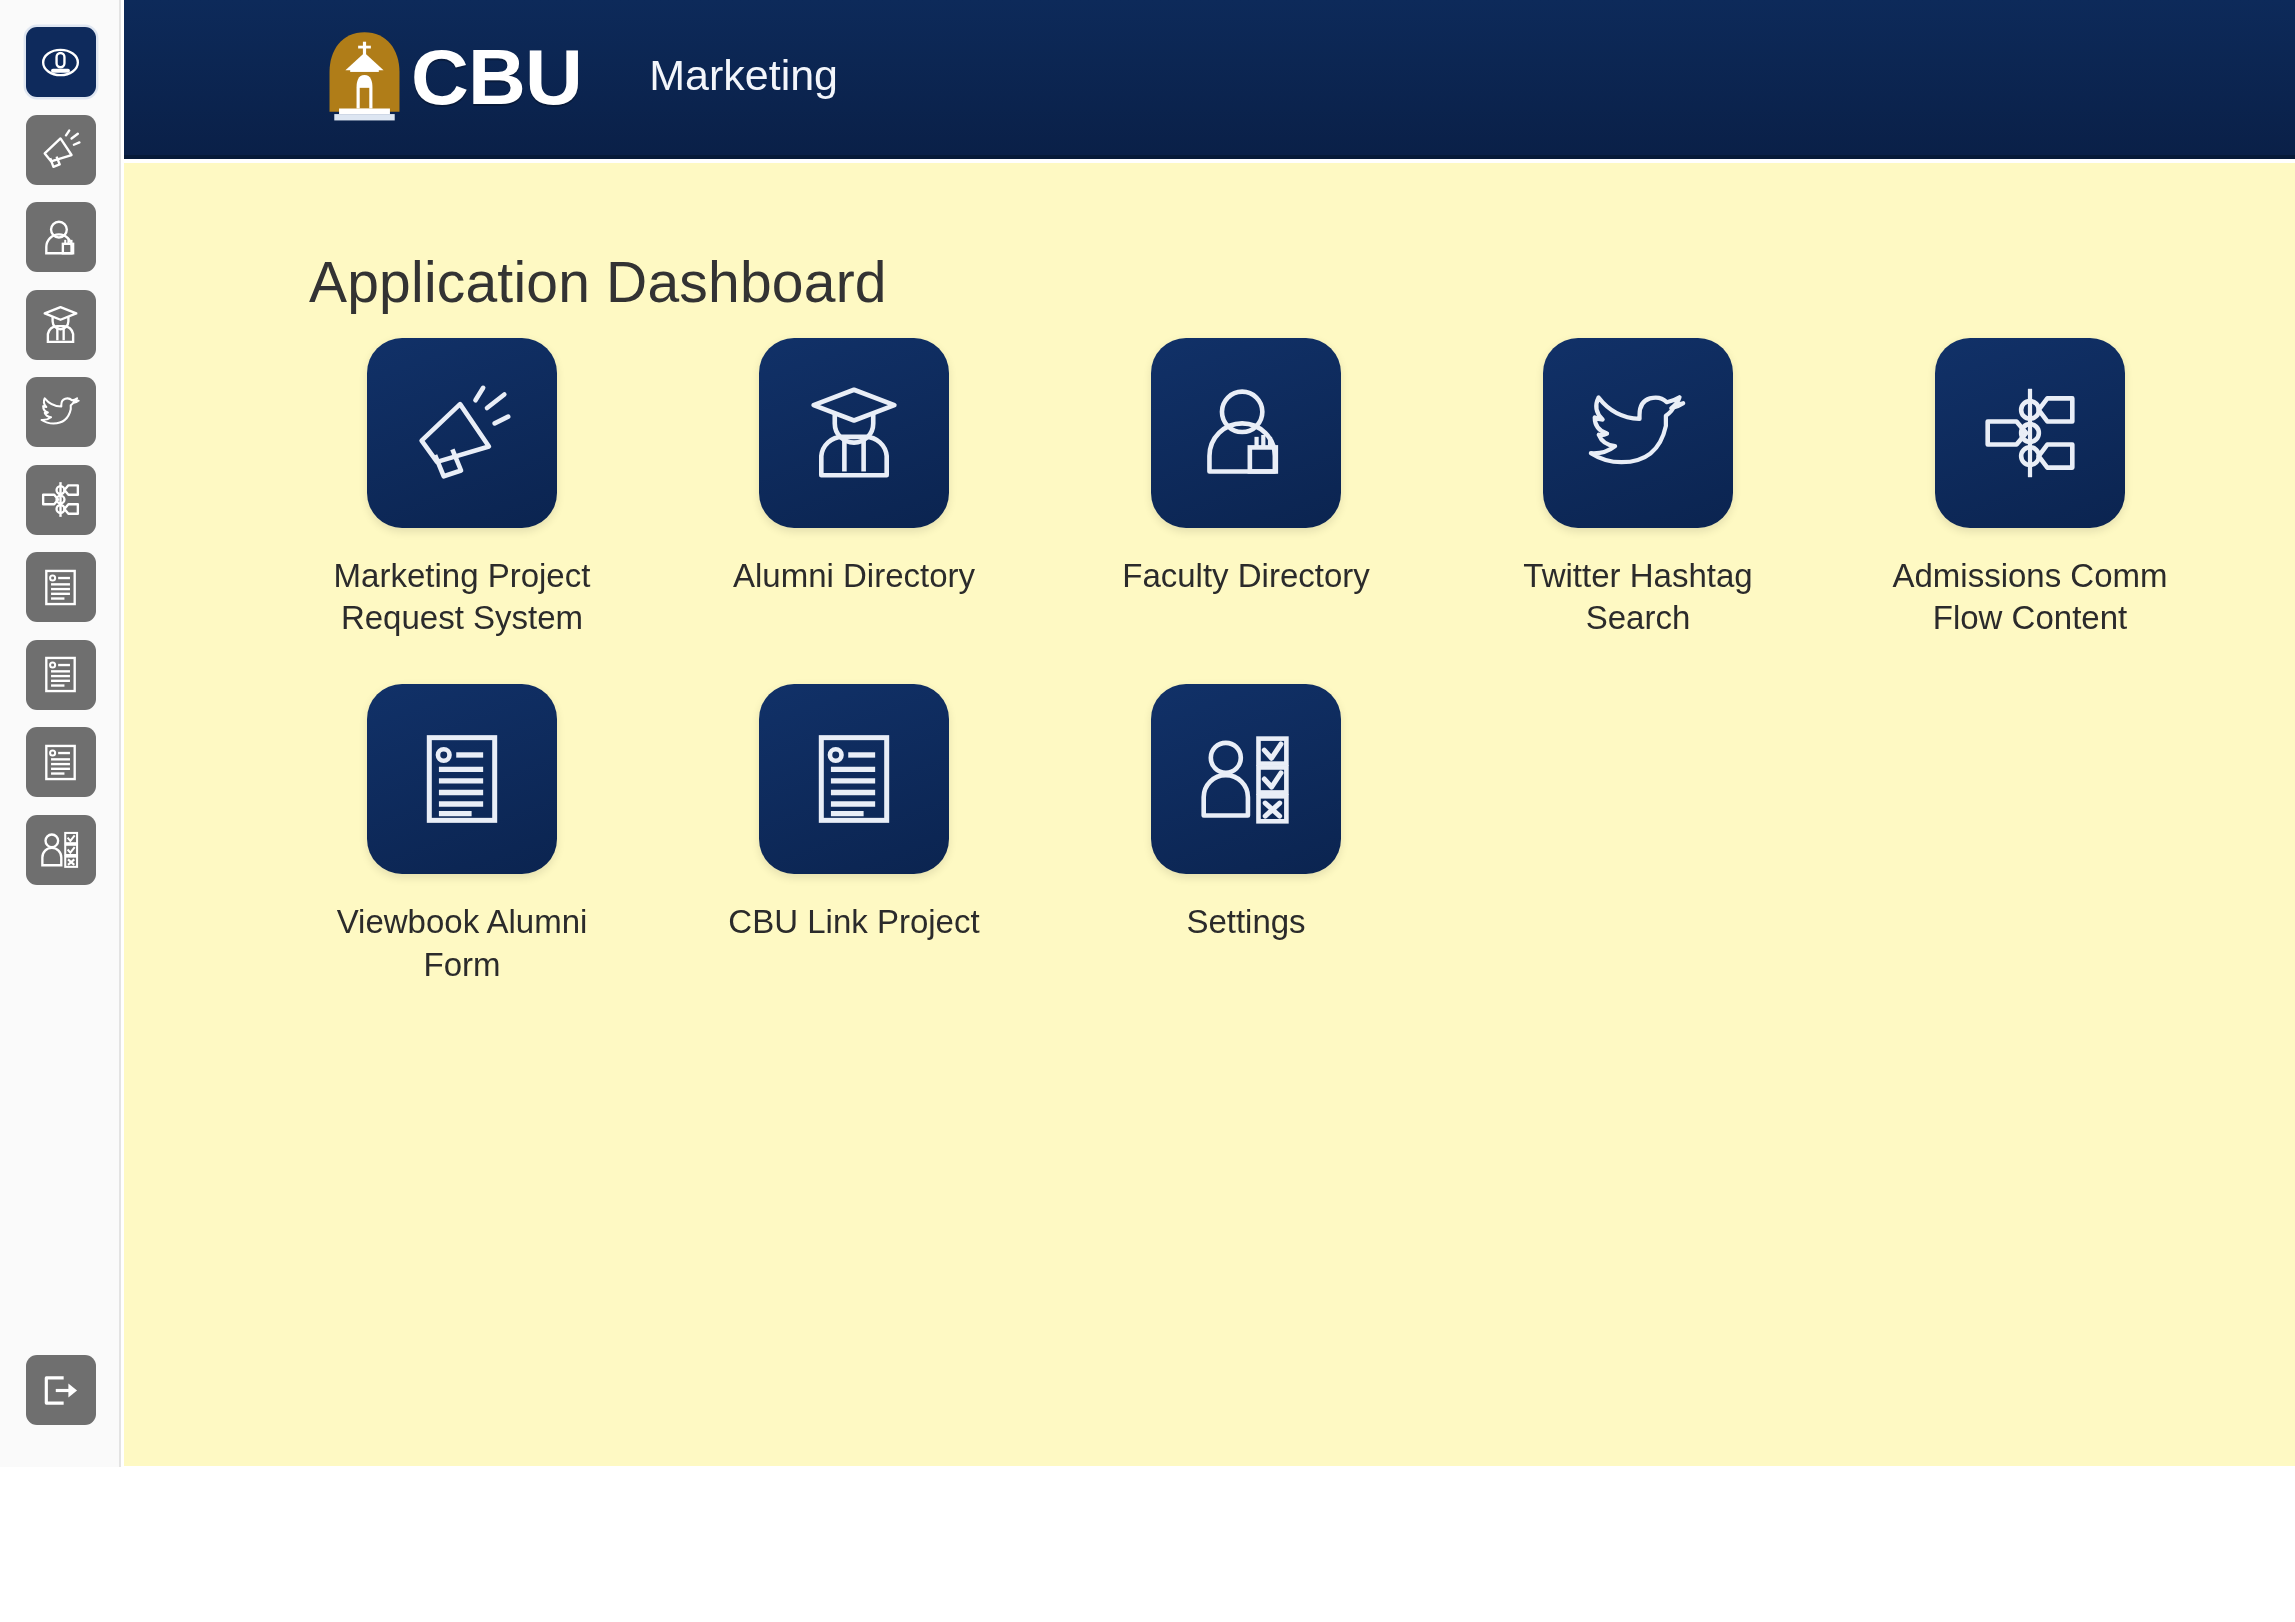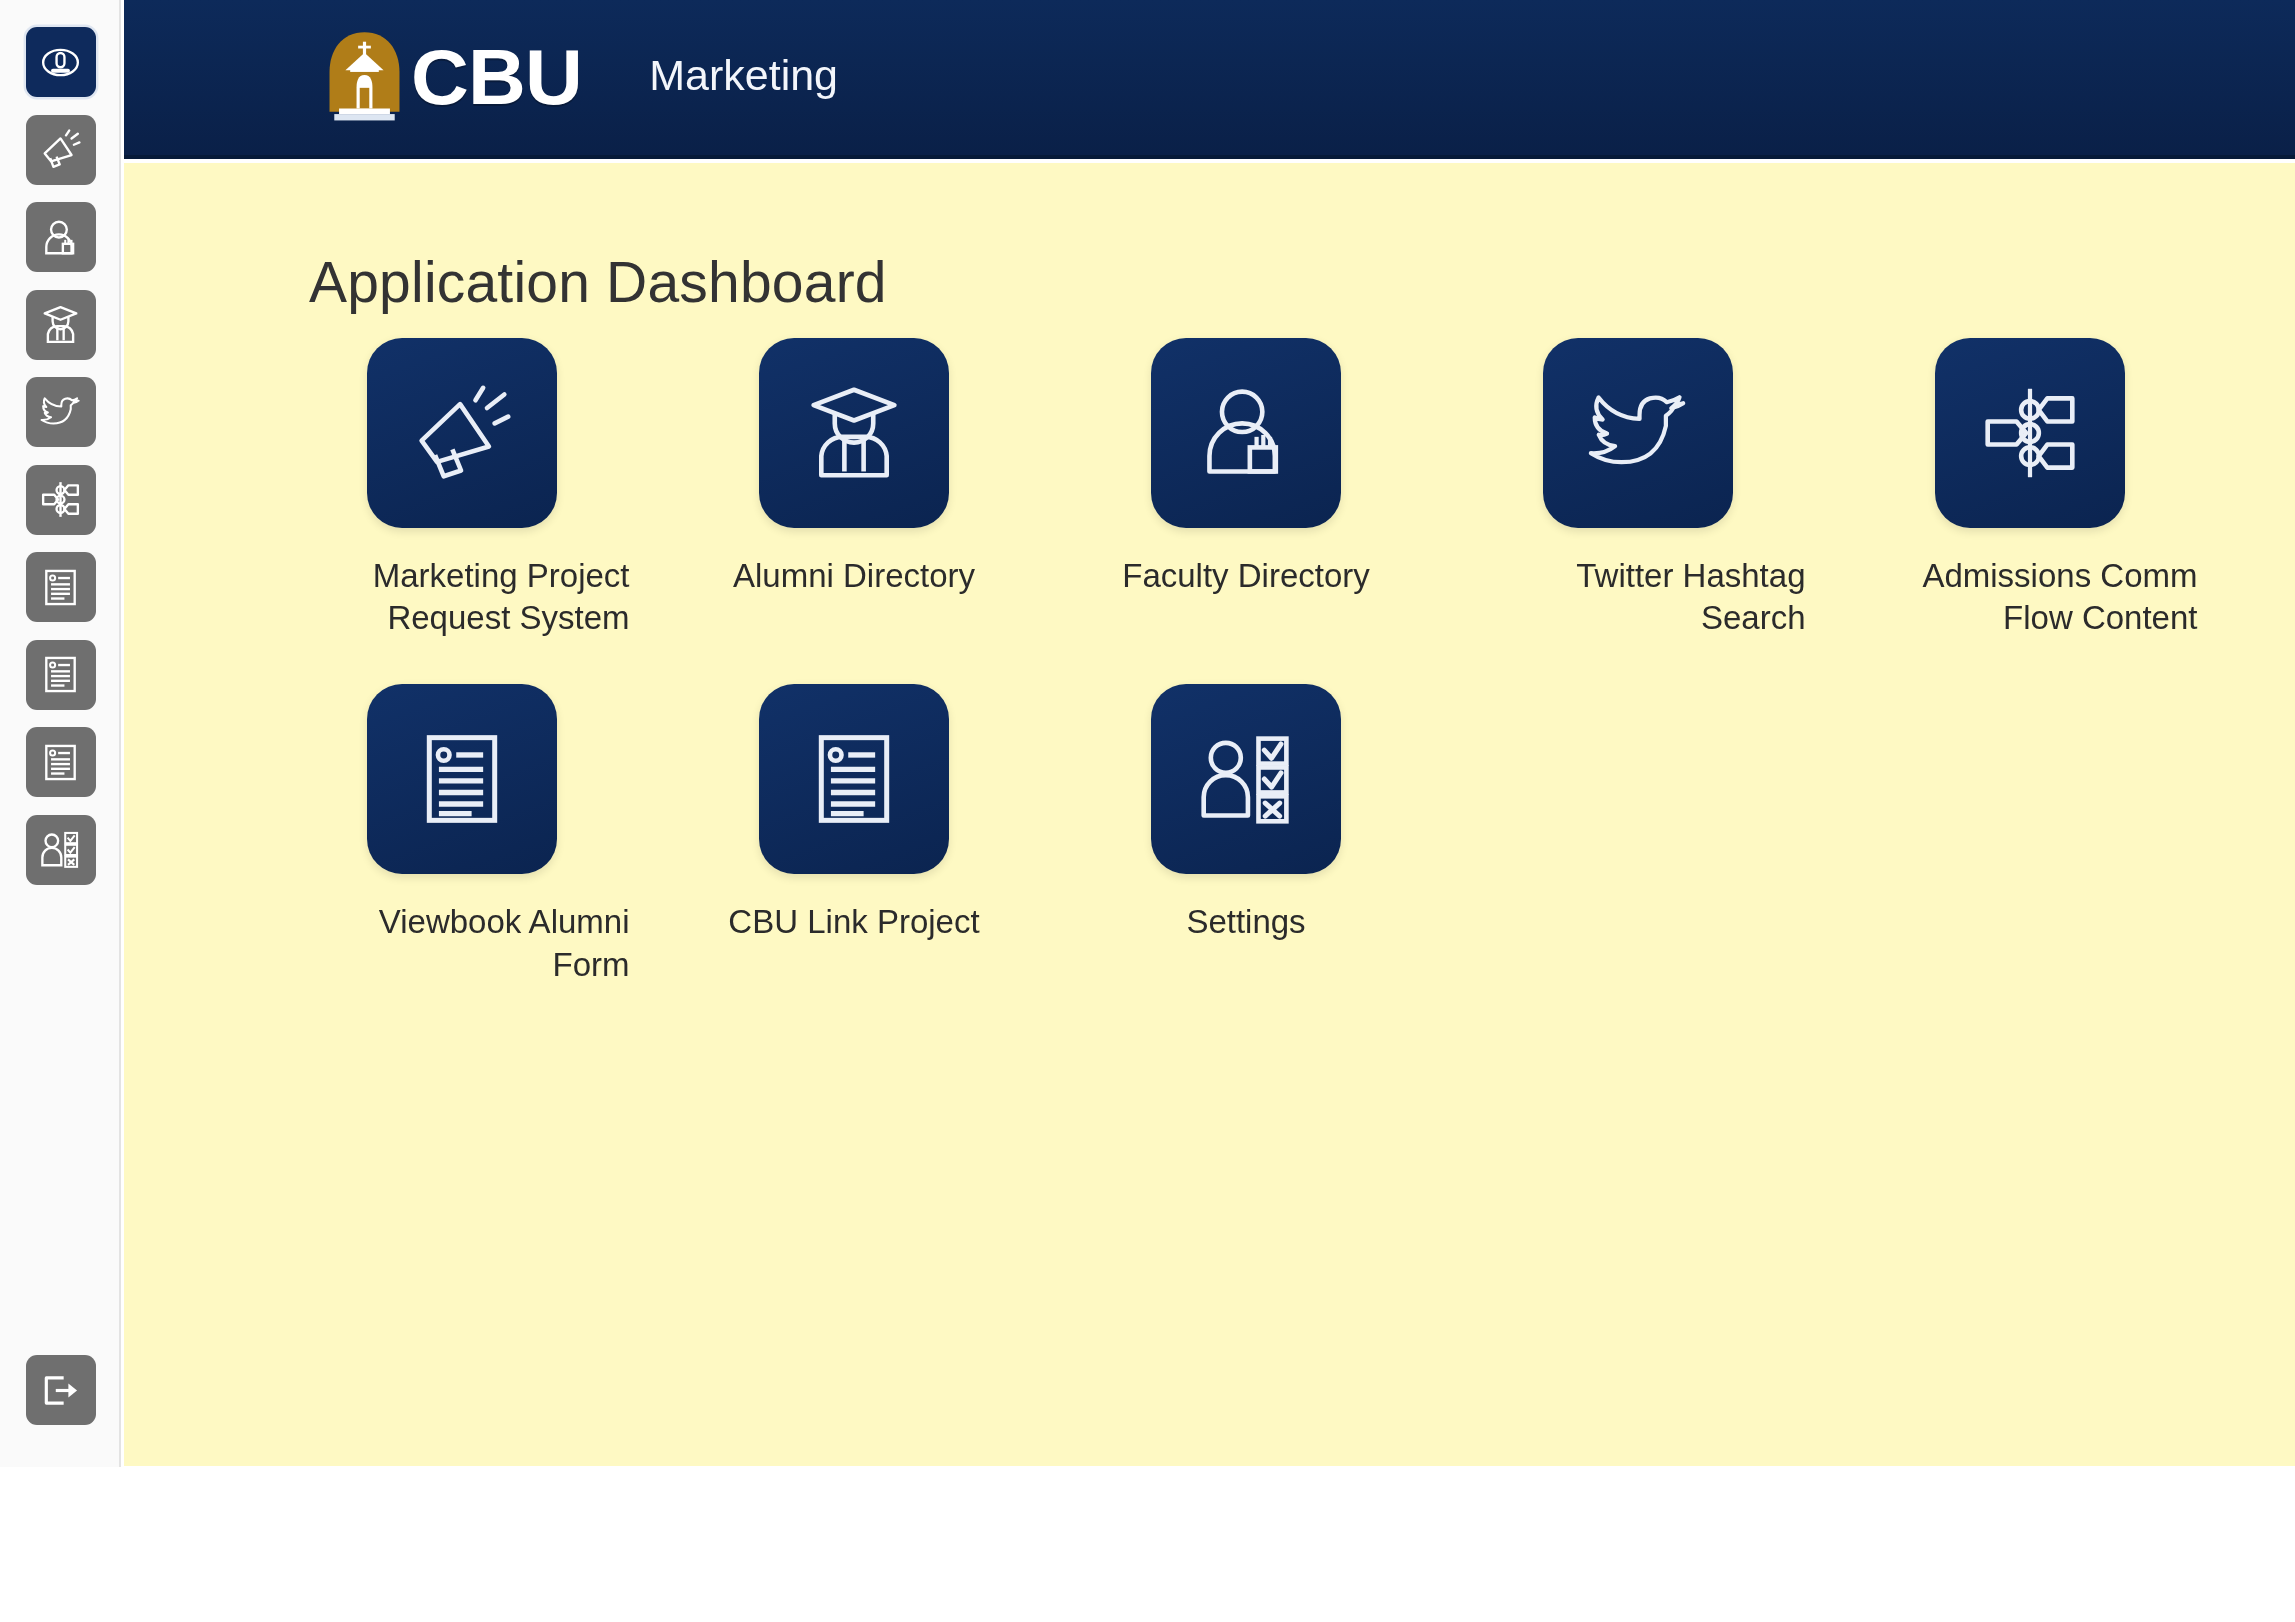--- a/index.html
+++ b/index.html
@@ -148,21 +148,21 @@
     background: #0e2a5c;
     background: linear-gradient(160deg, #113168 0%, #0b2450 100%);
     display: flex;
     align-items: center;
     justify-content: center;
     box-shadow: 0 3.2px 8px rgba(0,0,0,0.10);
   }
   .tile-icon svg { display:block; }
   .tile-label {
     margin-top: 27px;
-    text-align: right;
+    text-align: center;
     font-size: 33px;
     line-height: 1.28;
     color: #2b2b2b;
     max-width: 335px;
   }
 </style>
 </head>
 <body>
 
 <div id="app">

